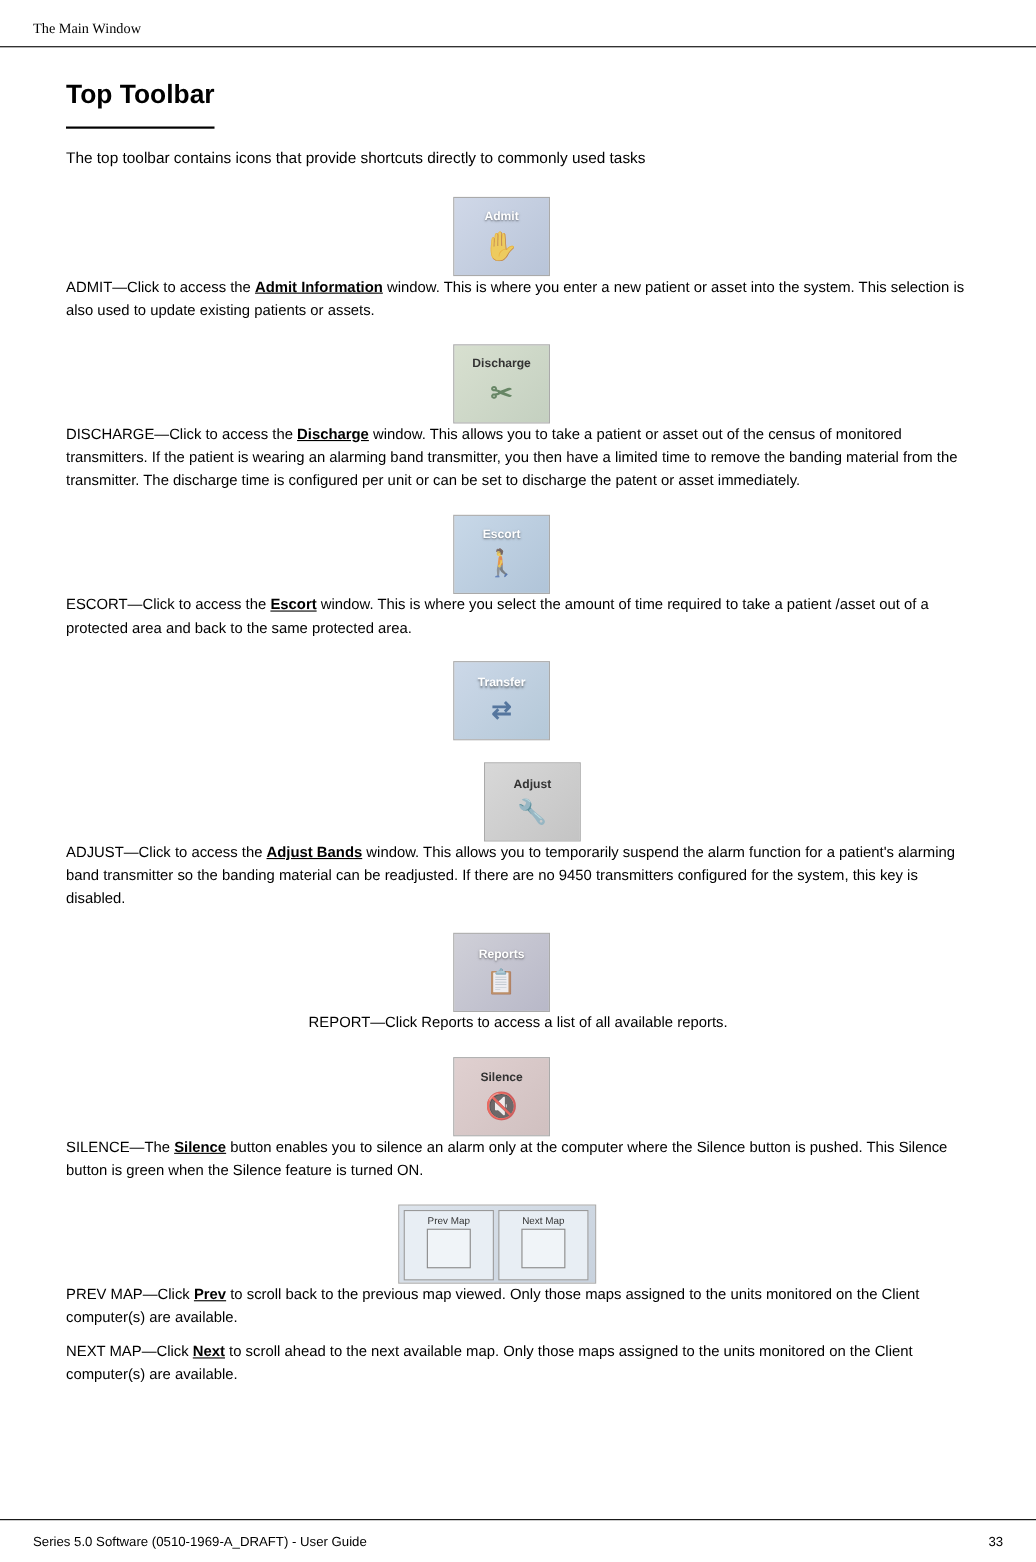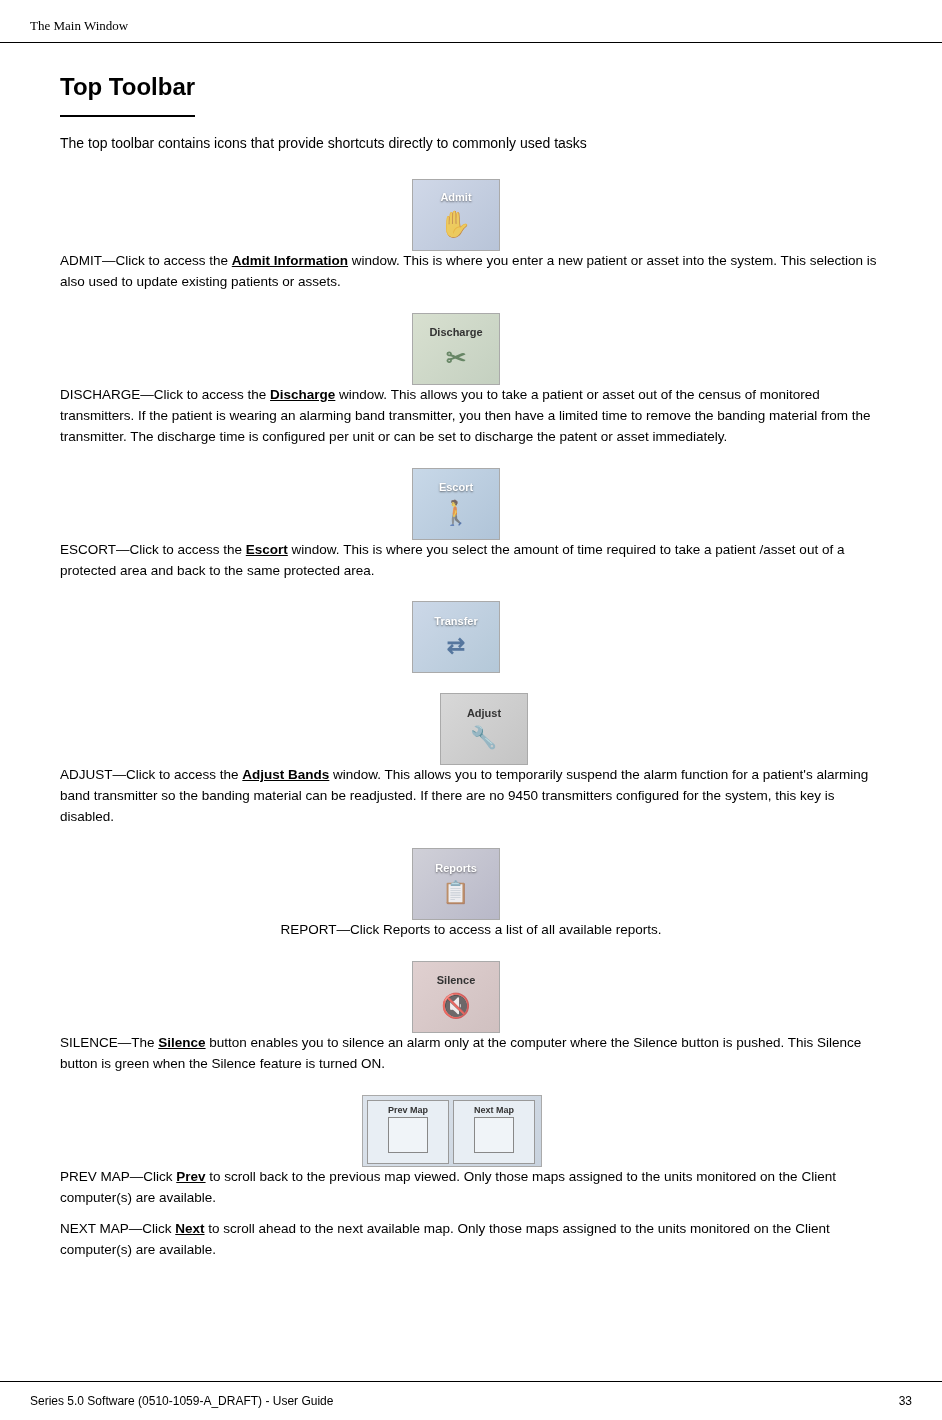--- a/index.html
+++ b/index.html
@@ -90,21 +90,21 @@
       align-items: center;
       justify-content: flex-start;
       padding: 4px 2px 2px 2px;
       font-size: 10px;
       font-weight: bold;
       color: #333;
       font-family: Arial, sans-serif;
     }
     .mini-btn-label {
       font-size: 9px;
-      font-weight: bold;
+      font-weight: normal;
       margin-bottom: 0;
     }
     .mini-btn-box {
       width: 40px;
       height: 36px;
       border: 1px solid #888;
       background: #f0f4f8;
       margin-top: 2px;
     }
     .icon-label {
@@ -268,15 +268,15 @@
     </div>
     <div class="desc-cell">
       <p>PREV MAP—Click <span class="underline">Prev</span> to scroll back to the previous map viewed. Only those maps assigned to the units monitored on the Client computer(s) are available.</p>
       <p>NEXT MAP—Click <span class="underline">Next</span> to scroll ahead to the next available map. Only those maps assigned to the units monitored on the Client computer(s) are available.</p>
     </div>
   </div>
 
 </div>
 
 <div class="page-footer">
-  <span>Series 5.0 Software (0510-1059-A_DRAFT) - User Guide</span>
+  <span>Series 5.0 Software (0510-1969-A_DRAFT) - User Guide</span>
   <span>33</span>
 </div>
 
 </body></html>

